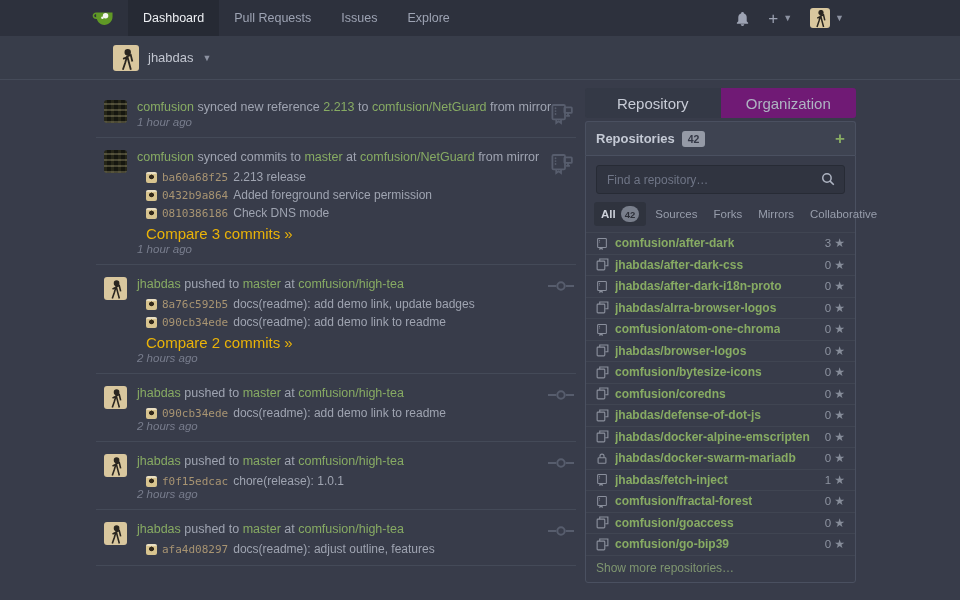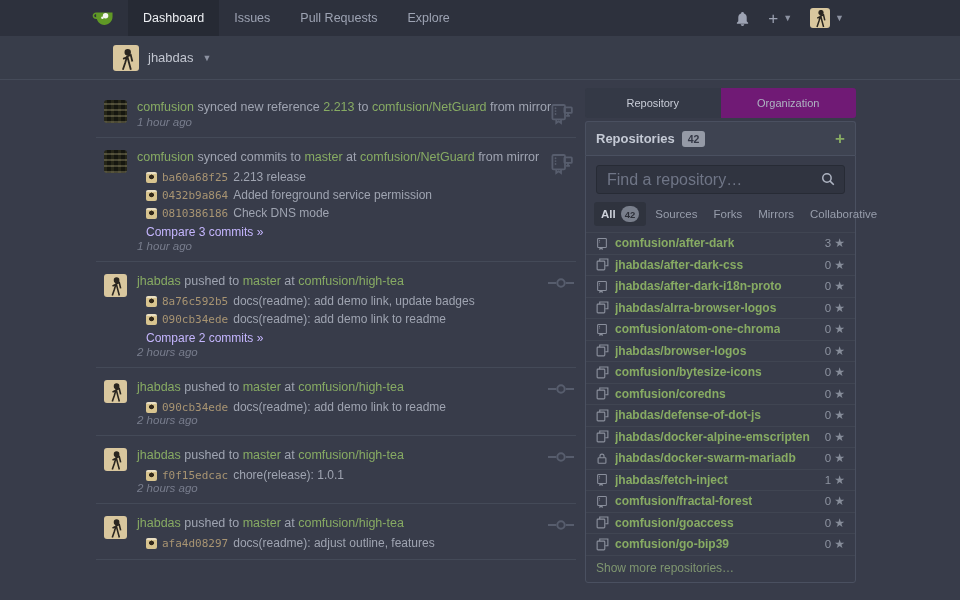--- a/index.html
+++ b/index.html
@@ -65,47 +65,47 @@
 
   
   .feed-item { display: flex; padding: 11px 0 9px; border-bottom: 1px solid #444a58; }
   .feed-item .avatar { margin: 1px 10px 0 8px; }
   .feed-body { flex: 1; min-width: 0; }
   .feed-title { font-size: 12.5px; color: #9fa4b1; line-height: 17px; white-space: nowrap; }
   .feed-title a { color: #87ab63; }
   .commit-row { display: flex; align-items: center; margin: 4px 0 0 9px; white-space: nowrap; }
   .sha { font-family: "DejaVu Sans Mono", monospace; font-size: 11px; color: #a89472; margin-right: 5px; }
   .commit-msg { font-size: 12px; color: #9fa4b1; }
-  .compare-link { display: inline-block; font-size: 12px; color: #c4b5fd; margin: 5px 0 0 9px; }
+  .compare-link { display: inline-block; font-size: 15px; color: #eab308; margin: 5px 0 0 9px; }
   .feed-time { font-size: 11.5px; font-style: italic; color: #787d8d; }
   .feed-type-icon { width: 30px; color: #575d6d; margin-top: 3px; flex-shrink: 0; display:flex; justify-content:flex-end; padding-right: 2px; }
 
   
   .tabs { display: flex; height: 30px; border-radius: 3px; overflow: hidden; margin-bottom: 3px; }
-  .tab { flex: 1; display: flex; align-items: center; justify-content: center; font-size: 11px; cursor: pointer; }
+  .tab { flex: 1; display: flex; align-items: center; justify-content: center; font-size: 15px; cursor: pointer; }
   .tab.active { background: #343946; color: #c8ccd7; }
   .tab.inactive { background: #701a75; color: #aeb4c2; }
 
   .panel-head {
     height: 34px; background: #3e4351; border: 1px solid #4a5060; border-bottom: none;
     border-radius: 3px 3px 0 0;
     display: flex; align-items: center; padding: 0 10px; gap: 7px;
   }
   .panel-head-title { font-size: 13px; font-weight: bold; color: #c5cad5; }
   .count-badge {
     background: #959aa6; color: #343846; font-size: 10.5px; font-weight: bold;
     padding: 2px 6px; border-radius: 3px;
   }
   .add-repo { margin-left: auto; color: #87ab63; font-size: 17px; font-weight: bold; cursor: pointer; line-height: 1; }
 
   .panel-body { background: #383c4a; border: 1px solid #4a5060; border-radius: 0 0 3px 3px; }
   .search-wrap { padding: 9px 10px 8px; position: relative; }
   .search-input {
     width: 100%; height: 29px; background: #303440; border: 1px solid #272b35; border-radius: 3px;
-    color: #c5cad5; font-size: 16px; padding: 0 30px 0 10px; outline: none;
+    color: #c5cad5; font-size: 12px; padding: 0 30px 0 10px; outline: none;
     font-family: "Liberation Sans", sans-serif;
   }
   .search-input::placeholder { color: #6f7586; }
   .search-icon { position: absolute; right: 20px; top: 16px; color: #aeb4c2; }
 
   .filters { display: flex; align-items: center; padding: 0 8px 6px; gap: 2px; }
   .filter { font-size: 11.5px; color: #989eac; padding: 4px 7px; border-radius: 3px; cursor: pointer;
             display: flex; align-items: center; gap: 5px; white-space: nowrap; }
   .filter.active { background: #2f333e; color: #cdd1da; font-weight: bold; }
   .filter-badge {
@@ -133,22 +133,22 @@
   <nav class="navbar">
     <span class="logo">
       <svg width="22" height="22" viewBox="0 0 24 24">
         <path fill="#609926" d="M19.5 6c2.2 0 3.8 1.6 3.8 3.6S21.7 13.2 19.5 13.2h-.7C17.5 17.2 14.3 19.6 10.6 19.6 5.6 19.6 1.6 15.6 1.6 10.6V6h17.9zm.2 2h-.2v3.2h.2c1.1 0 1.9-.7 1.9-1.6S20.8 8 19.7 8z"></path>
         <circle cx="9.2" cy="9.6" r="3" fill="#f4f7ef"></circle>
         <circle cx="12.6" cy="11.8" r="1.4" fill="#f4f7ef"></circle>
       </svg>
     </span>
     <div class="nav-menu" id="nav-menu">
         <div class="nav-item active">Dashboard</div>
+        <div class="nav-item">Pull Requests</div>
         <div class="nav-item">Issues</div>
-        <div class="nav-item">Pull Requests</div>
         <div class="nav-item">Explore</div>
       </div>
     <div class="nav-right">
       <span class="nav-icon-btn">
         <svg width="15" height="15" viewBox="0 0 16 16">
             <path fill="currentColor" d="M8 16a2 2 0 0 0 1.985-1.75H6.015A2 2 0 0 0 8 16zm6-3.5v1H2v-1l1.5-1.5V7a4.5 4.5 0 0 1 3-4.24V2.5a1.5 1.5 0 1 1 3 0v.26a4.5 4.5 0 0 1 3 4.24v4L14 12.5z"></path>
           </svg>
       </span>
       <span class="nav-drop">
         <span class="plus-glyph">+</span>

